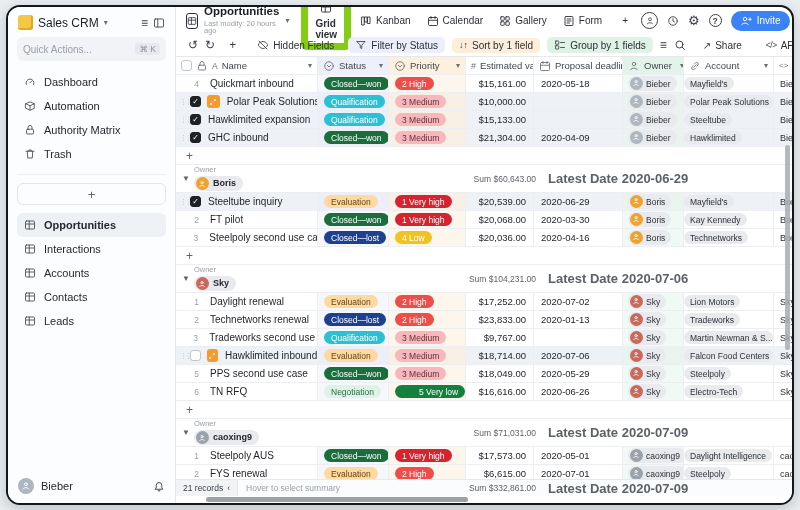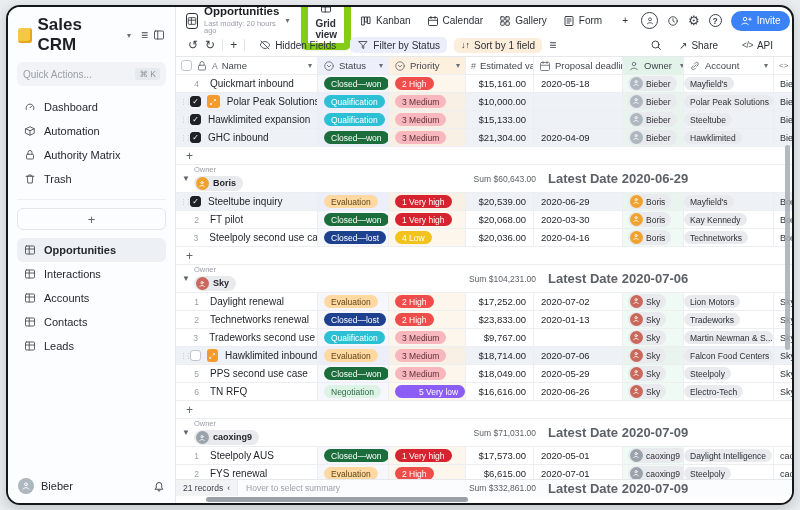--- a/index.html
+++ b/index.html
@@ -9,21 +9,21 @@
             box-shadow:0 4px 14px rgba(0,0,0,.18); }
   .icon { display:inline-flex; align-items:center; justify-content:center; flex:0 0 auto; }
   .icon svg { width:12px; height:12px; stroke:currentColor; fill:none; stroke-width:1.8; stroke-linecap:round; stroke-linejoin:round; }
   .chev { font-size:8px; color:#6b7077; }
 
   
   .sidebar { width:168px; flex:0 0 168px; background:#fcfdfe; border-right:1px solid #e7e9ed;
              display:flex; flex-direction:column; padding:7px 9px 6px; }
   .sb-top { display:flex; align-items:center; gap:5px; padding:1px 1px 7px; }
   .logo { width:15px; height:15px; background:#f6c744; border-radius:3px; position:relative; box-shadow:inset -2px -2px 0 #e4a81c; }
-  .sb-title { font-size:17px; font-weight:bold; color:#1c1f24; }
+  .sb-title { font-size:12px; font-weight:normal; color:#1c1f24; }
   .sb-top .spacer { flex:1; }
   .sb-iconbtn { color:#42474e; }
   .sb-search { height:24px; background:#f1f3f6; border-radius:6px; display:flex; align-items:center;
                padding:0 6px; gap:4px; margin-bottom:9px; }
   .sb-search .ph { font-size:10px; color:#9aa0a8; flex:1; }
   .kbd { font-size:8.5px; color:#8d939b; background:#e6e9ed; border-radius:3px; padding:1px 4px; }
   .sb-item { display:flex; align-items:center; gap:8px; height:24px; padding:0 7px; border-radius:6px;
              font-size:11px; color:#25292f; cursor:default;text-align:right; }
   .sb-item .icon { color:#4c5158; }
   .sb-item.active { background:#edf0f4; font-weight:bold; }
@@ -347,20 +347,30 @@
             <svg viewBox="0 0 24 24">
               <path d="M4 5h16l-6.5 7.5V19l-3-1.5v-5z"></path>
             </svg>
           </span>
         <span>Filter by Status</span>
       </span>
       <span class="tb-btn tb-sort">
         <span style="font-size:9px">↓↑</span>
         <span>Sort by 1 field</span>
       </span>
+      <span class="tb-btn tb-group">
+        <span class="icon">
+            <svg viewBox="0 0 24 24">
+              <rect x="3" y="4" width="6.5" height="6.5" rx="1"></rect>
+              <rect x="3" y="13.5" width="6.5" height="6.5" rx="1"></rect>
+              <path d="M13 7h8M13 17h8"></path>
+            </svg>
+          </span>
+        <span>Group by 1 fields</span>
+      </span>
       <span class="tb-glyph">≡</span>
       <span class="tb-right">
         <span class="icon">
             <svg viewBox="0 0 24 24">
               <circle cx="11" cy="11" r="7"></circle>
               <path d="M16.5 16.5 21 21"></path>
             </svg>
           </span>
         <span class="tb-btn">
             <span>↗</span>
@@ -854,21 +864,21 @@
           <div class="grow">
             <div class="gcell namecell">
               <span class="dots"></span>
               <span class="rownum">6</span>
               <span class="nametxt">TN RFQ</span>
             </div>
             <div class="gcell c-status">
               <span class="pill" style="background: rgb(220, 243, 229); color: rgb(47, 106, 71);">Negotiation</span>
             </div>
             <div class="gcell c-prio">
-              <span class="pill" style="background: #8b5cf6; color: rgb(255, 255, 255); padding-left: 24px;">5 Very low</span>
+              <span class="pill" style="background: #15803d; color: rgb(255, 255, 255); padding-left: 24px;">5 Very low</span>
             </div>
             <div class="gcell valcell">$16,616.00</div>
             <div class="gcell datecell">2020-06-26</div>
             <div class="gcell c-owner">
               <span class="chip">
                 <span class="avatar" style="height: 13px; width: 13px; background: rgb(201, 105, 92);">
                   <svg viewBox="0 0 24 24">
                     <circle cx="12" cy="8" r="3.5"></circle>
                     <path d="M5 19.5c1.8-4.5 12.2-4.5 14 0"></path>
                   </svg>

